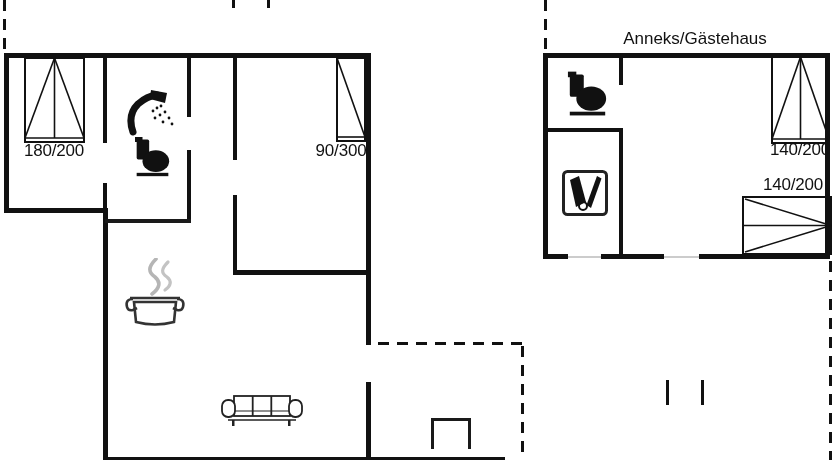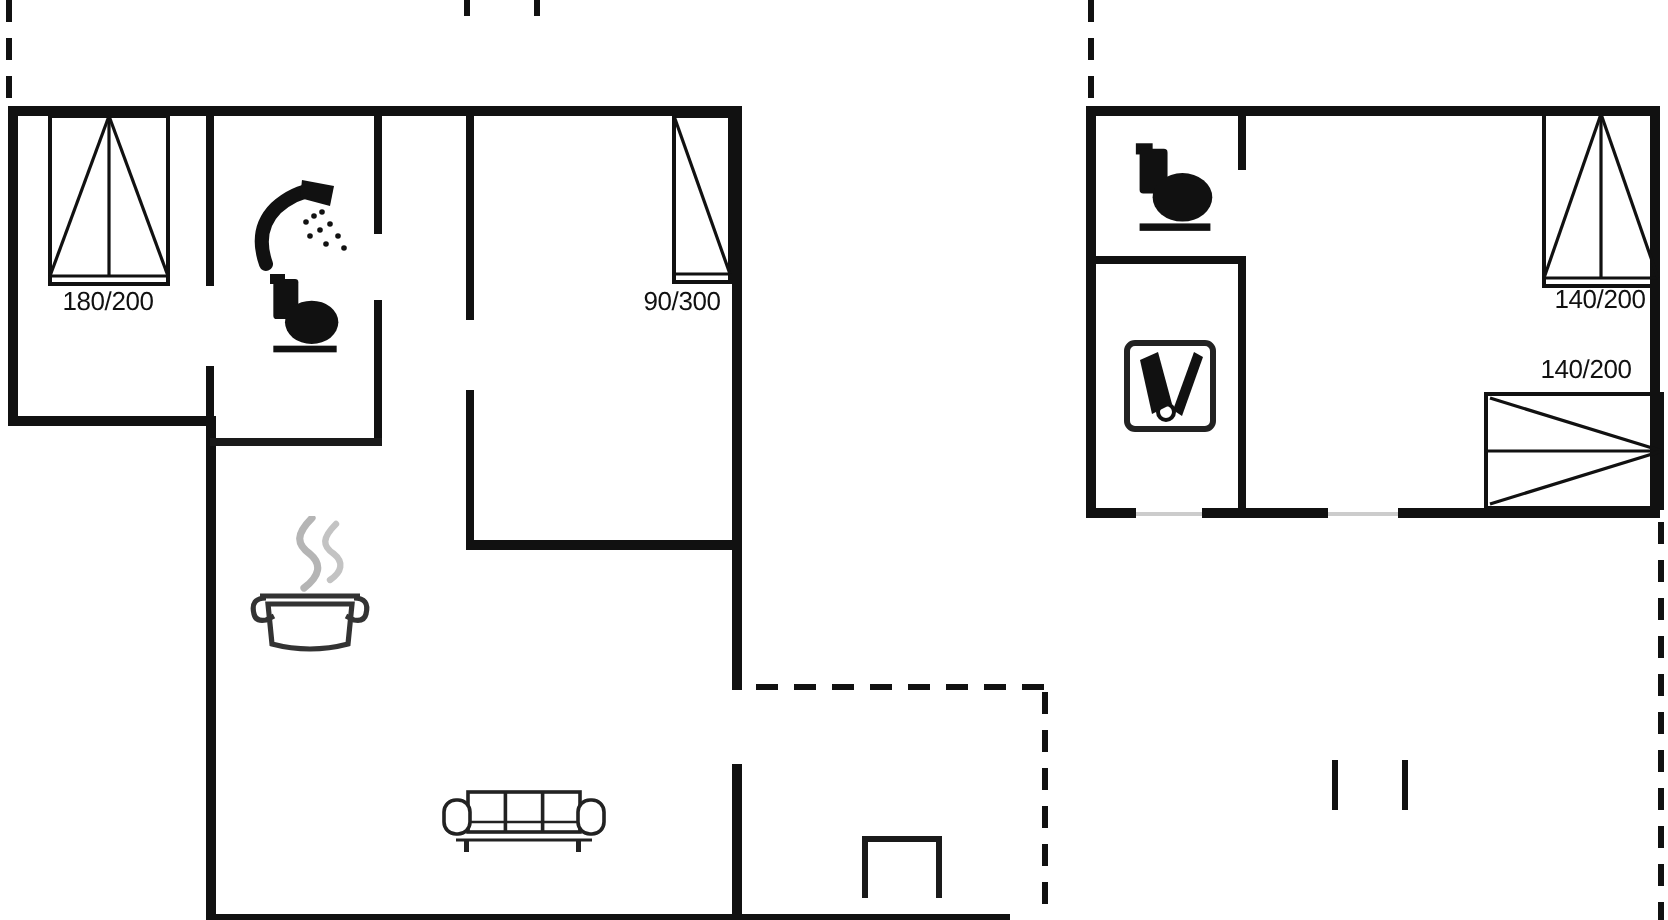--- a/index.html
+++ b/index.html
@@ -7,21 +7,21 @@
     position:relative;width:834px;height:460px;background:#ffffff;overflow:hidden;
     font-family:"Liberation Sans", sans-serif;
   }
   .wall{position:absolute;background:#111;}
   .wall-thin{position:absolute;background:#1a1a1a;}
   .threshold{position:absolute;background:#cccccc;}
   .dashv{position:absolute;width:3px;
     background:repeating-linear-gradient(to bottom,#111 0 11px,transparent 11px 19px);}
   .dashh{position:absolute;height:3px;
     background:repeating-linear-gradient(to right,#111 0 11px,transparent 11px 19px);}
-  .label{position:absolute;color:#111;font-size:13px;line-height:14px;
+  .label{position:absolute;color:#111;font-size:17px;line-height:14px;
     text-align:center;letter-spacing:-0.2px;white-space:nowrap;}
   .title{position:absolute;color:#111;font-size:17px;line-height:18px;
     text-align:center;white-space:nowrap;}
   svg{position:absolute;display:block;}
 </style>
 </head>
 <body>
 
 <div id="plan">
 
@@ -154,14 +154,15 @@
     <rect x="3" y="43" width="38" height="4" fill="#111"></rect>
   </svg>
 
   <svg style="left:561px;top:169px;" width="48" height="48" viewBox="0 0 48 48">
     <rect x="2.5" y="2.5" width="43" height="43" rx="4" fill="#fff" stroke="#222" stroke-width="3"></rect>
     <polygon points="9,11 18,7 25,33 15,38" fill="#111"></polygon>
     <polygon points="36,7 40.5,9.5 30,39 25.5,36" fill="#111"></polygon>
     <circle cx="22" cy="37" r="4" fill="none" stroke="#111" stroke-width="2"></circle>
   </svg>
 
+  <div class="title" style="left:585px;top:30px;width:220px;">Anneks/Gästehaus</div>
 
 </div>
 
 </body></html>

